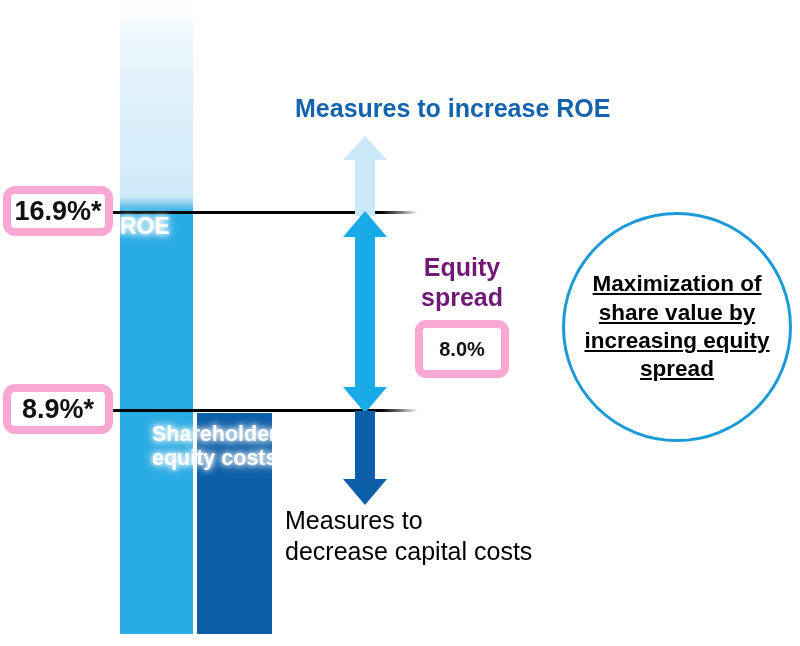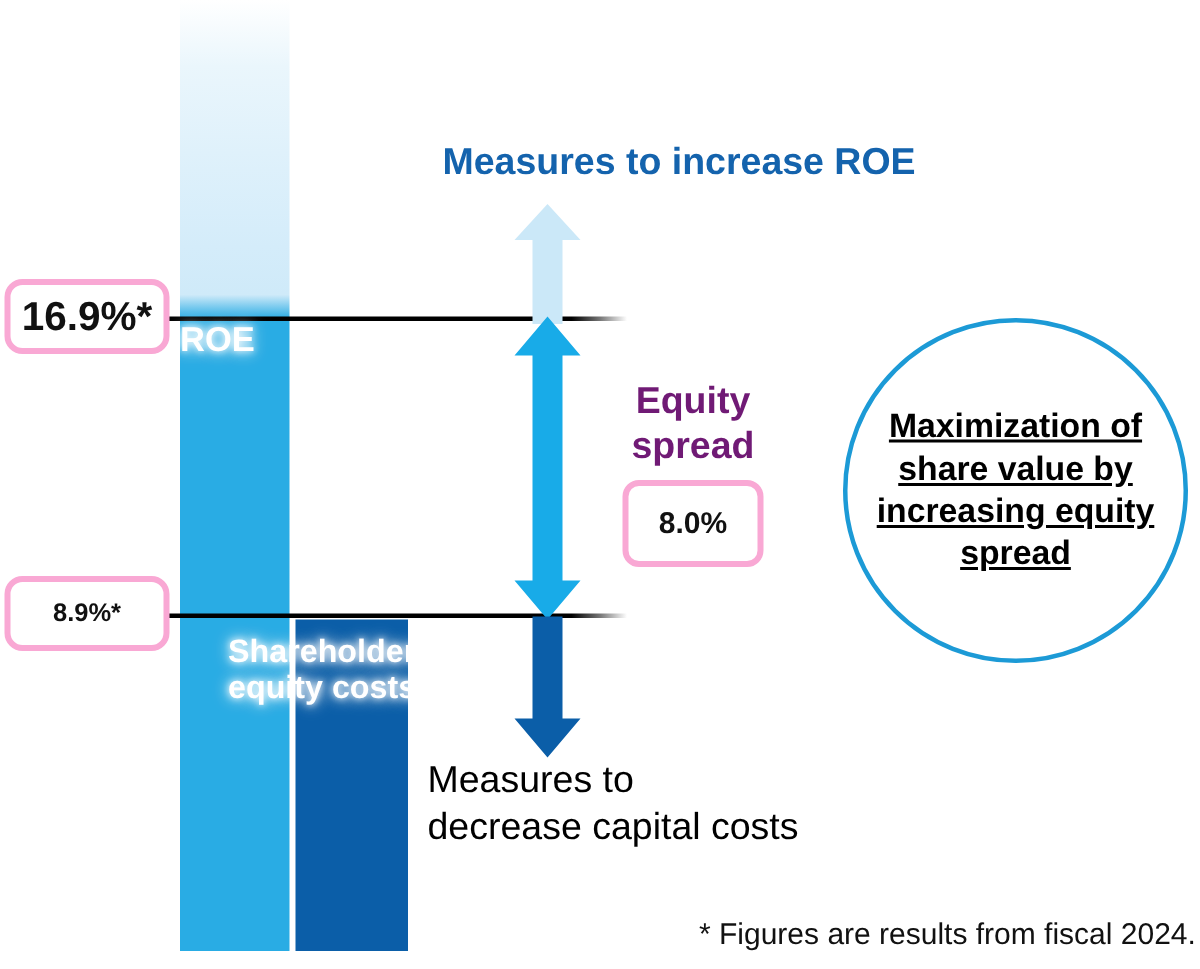--- a/index.html
+++ b/index.html
@@ -82,37 +82,37 @@
     top: 422px;
     width: 165px;
     font-size: 21.5px;
   }
 
   
   .callout {
     position: absolute;
     box-sizing: border-box;
     background: #ffffff;
-    border: 4px solid #f9a8d4;
+    border: 8px solid #f9a8d4;
     border-radius: 12px;
     display: flex;
     align-items: center;
     justify-content: center;
     color: #111111;
     font-weight: bold;
   }
   #callout-roe {
     left: 3px;  top: 186px;
     width: 110px; height: 50px;
     font-size: 27px;
   }
   #callout-cost {
     left: 3px;  top: 384px;
     width: 110px; height: 50px;
-    font-size: 17px;
+    font-size: 27px;
   }
   #callout-spread {
     left: 415px; top: 320px;
     width: 94px;  height: 58px;
     font-size: 20px;
     border-radius: 11px;
   }
 
   
   #heading-increase-roe {
@@ -231,15 +231,14 @@
   <div id="heading-decrease-costs">Measures to
 decrease capital costs</div>
 
   <div id="circle-maximization">
     <div id="circle-maximization-text">Maximization of
 share value by
 increasing equity
 spread</div>
   </div>
 
-  <div id="footnote">* Figures are results from fiscal 2024.</div>
 
 </div>
 
 </body></html>

